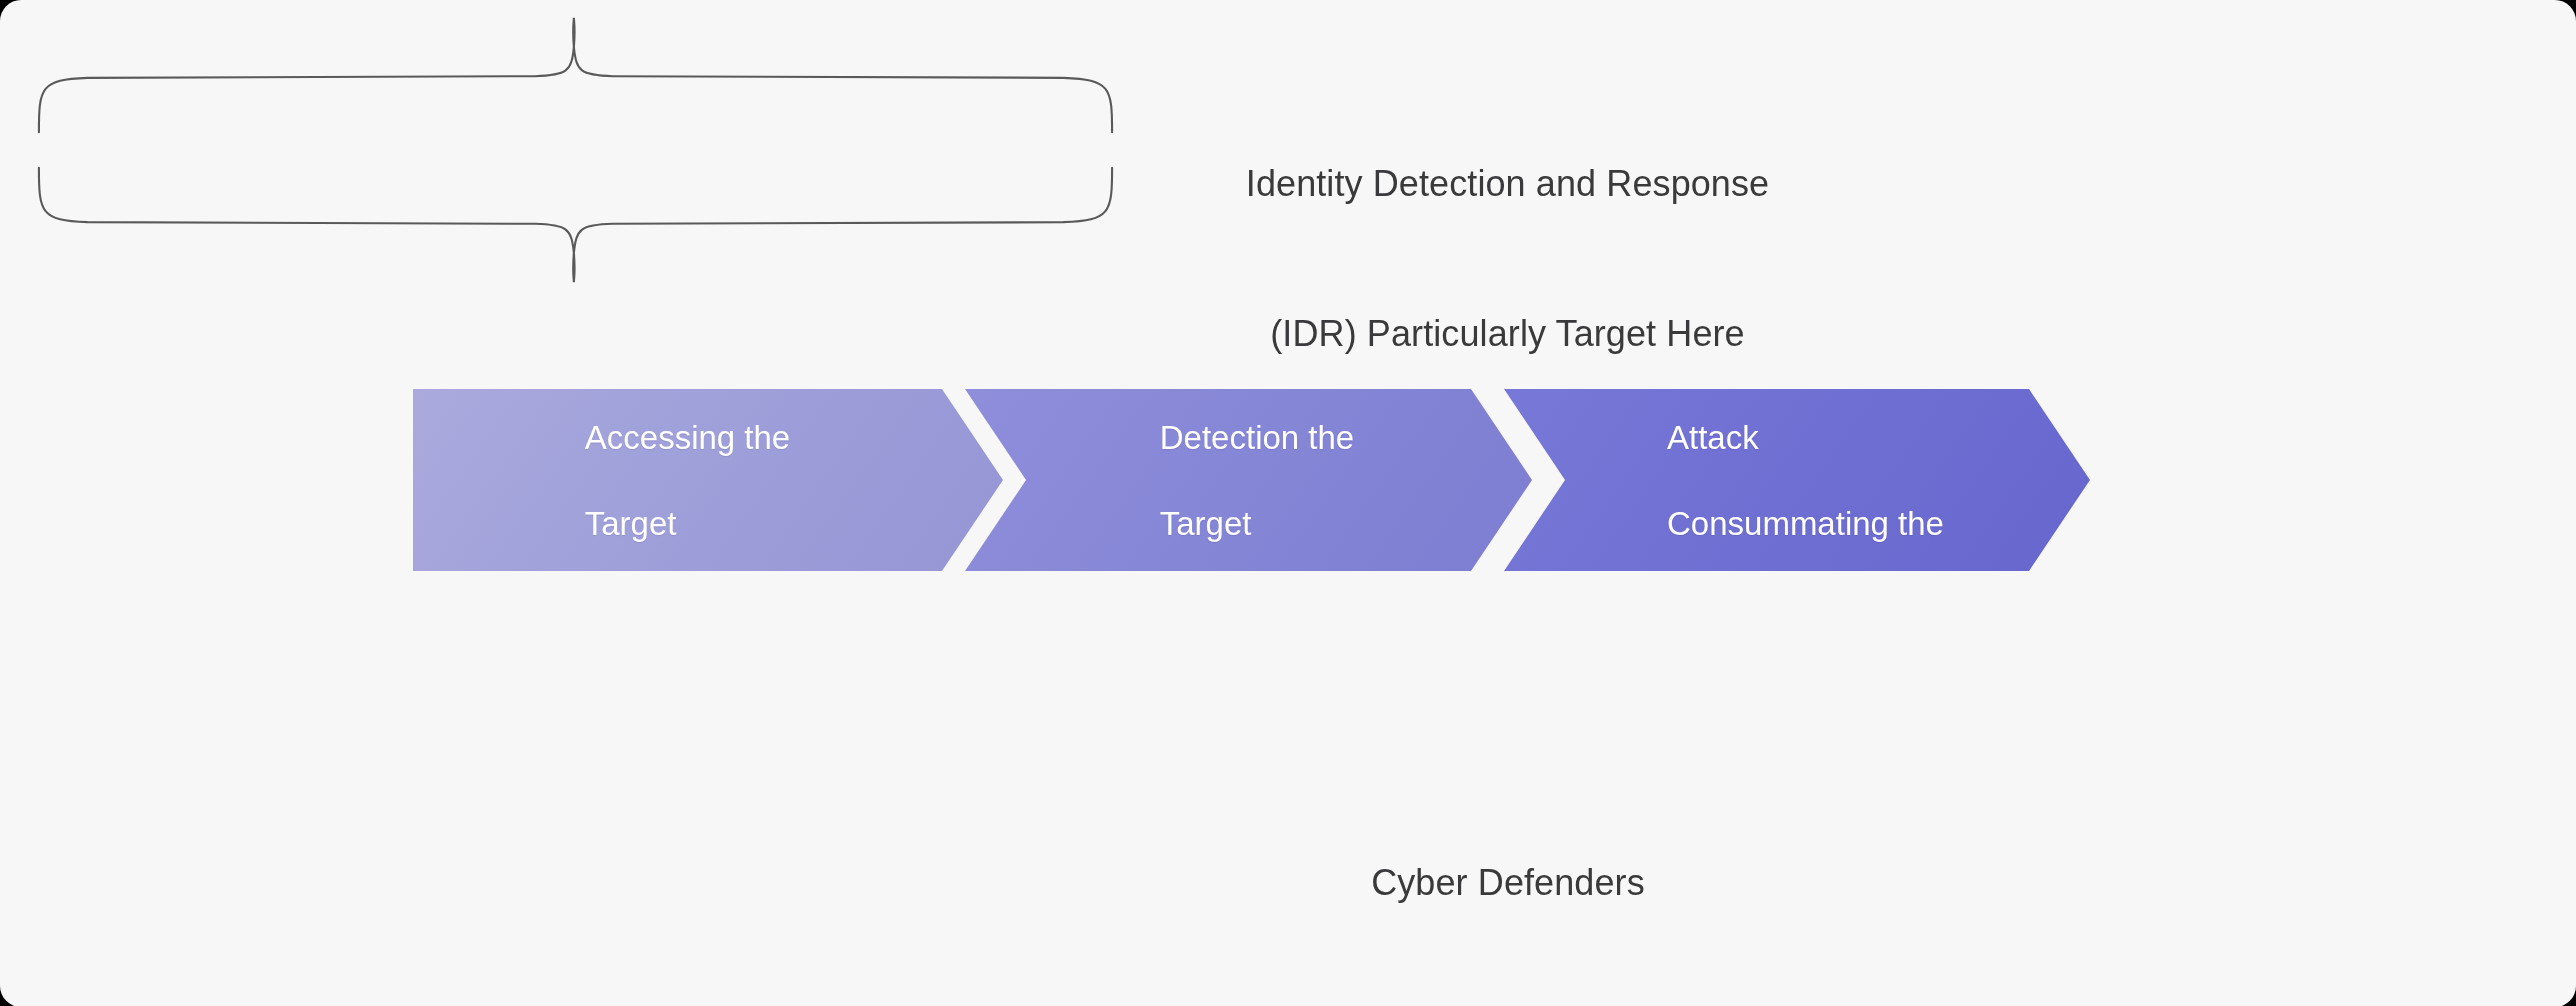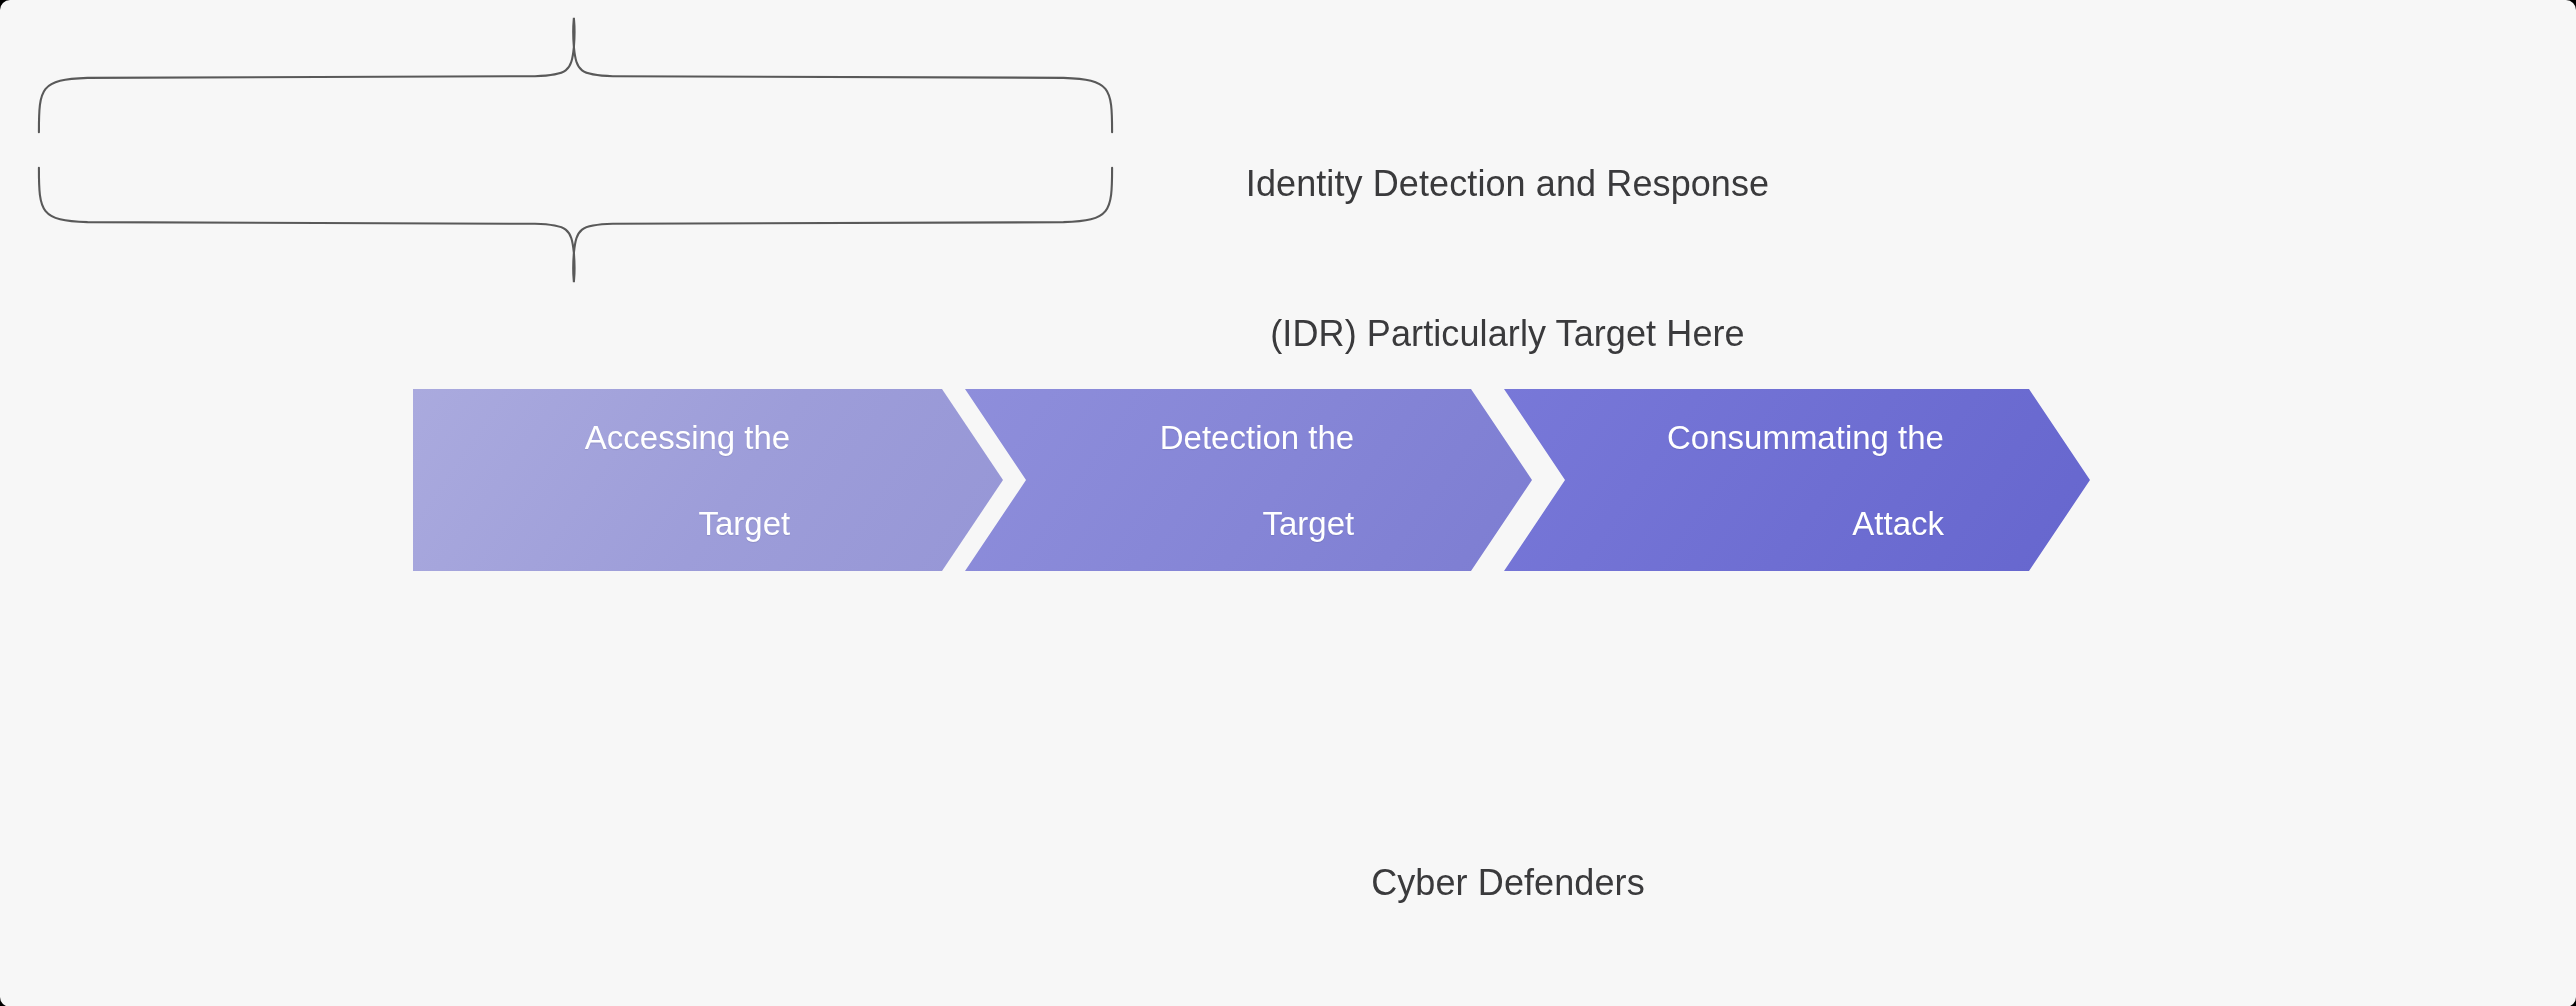--- a/index.html
+++ b/index.html
@@ -13,21 +13,21 @@
     height: 1007px;
     overflow: hidden;
     font-family: "Liberation Sans", sans-serif;
   }
 
   #canvas {
     position: relative;
     width: 2576px;
     height: 1007px;
     background: #f7f7f7;
-    border-radius: 10px;
+    border-radius: 21px;
     overflow: hidden;
   }
 
   
   .caption {
     position: absolute;
     text-align: center;
     color: #3a3a3c;
     font-size: 36px;
     line-height: 75px;
@@ -75,21 +75,21 @@
     display: flex;
     align-items: center;
     justify-content: center;
     box-sizing: border-box;
   }
   .chevron-label {
     position: relative;
     color: #ffffff;
     font-size: 33px;
     line-height: 43px;
-    text-align: right;
+    text-align: left;
     white-space: pre-line;
     z-index: 2;
     text-shadow: 0 0.8px 0.8px rgba(40,40,80,0.12);
   }
   .chev-line { display: block; }
 
   
   #chevron-1 {
     left: 413px;
     width: 590px;
@@ -151,22 +151,22 @@
 
     <div class="chevron" id="chevron-2">
       <div class="chevron-label">
         <span class="chev-line">Detection the</span>
         <span class="chev-line">Target</span>
       </div>
     </div>
 
     <div class="chevron" id="chevron-3">
       <div class="chevron-label">
+        <span class="chev-line">Attack</span>
         <span class="chev-line">Consummating the</span>
-        <span class="chev-line">Attack</span>
       </div>
     </div>
 
   </div>
 
   <div id="brace-bottom-wrap">
     <svg class="brace-svg" width="1151" height="150" viewBox="0 0 1420 185">
       <path class="brace-path" d="M 48 22
                C 48 77, 50 87, 108 89
                L 660 91

